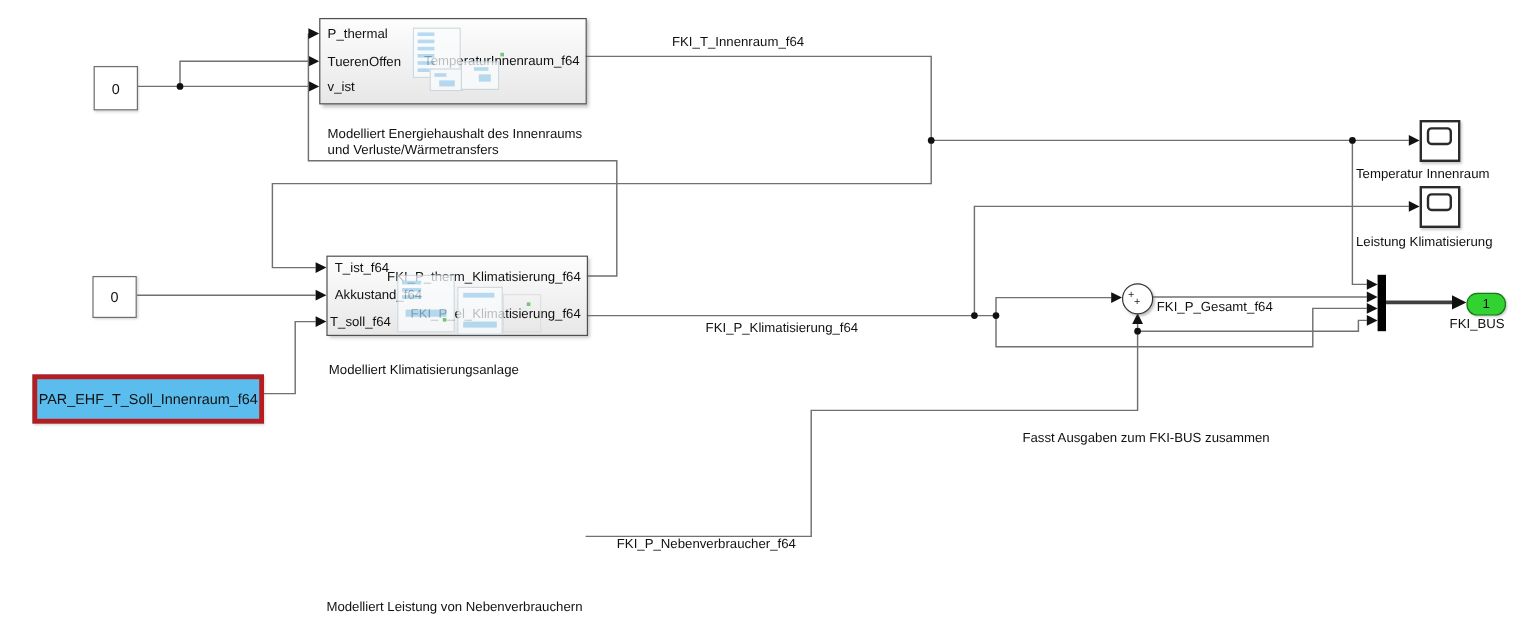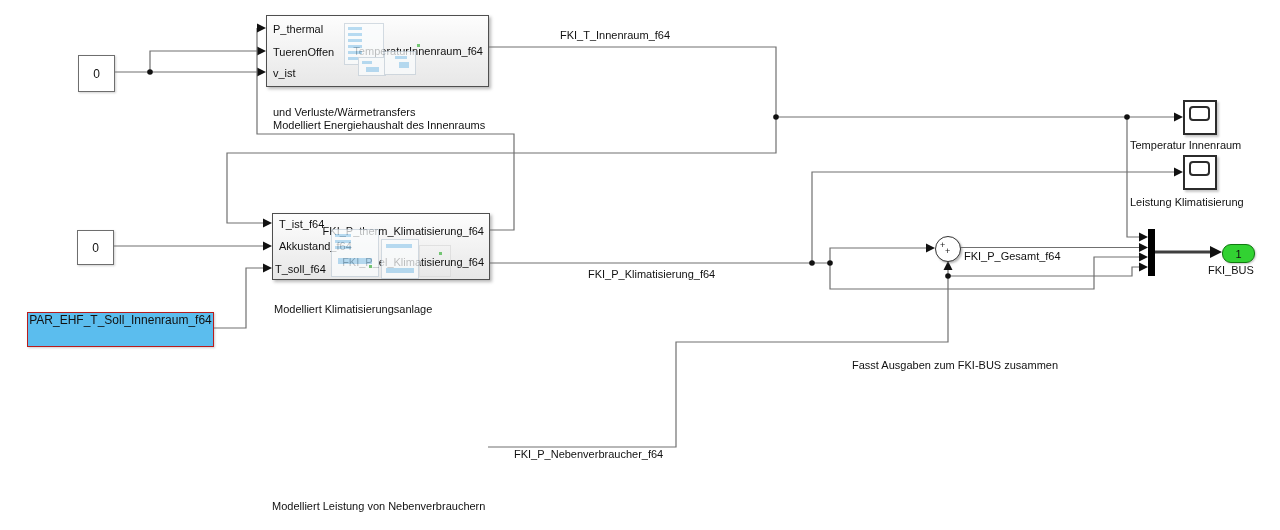--- a/index.html
+++ b/index.html
@@ -7,22 +7,22 @@
           font-family:"Liberation Sans","DejaVu Sans",sans-serif;color:#111;}
   svg.wires{position:absolute;left:0;top:0;width:1280px;height:530px;}
   svg.wires polyline{fill:none;stroke:#707070;stroke-width:1.2;}
   svg.wires polygon{fill:#111;stroke:none;}
   svg.wires circle{fill:#111;}
   .subsys{position:absolute;background:linear-gradient(180deg,#fdfdfd 0%,#f0f0f0 60%,#e7e7e7 100%);
           border:1px solid #4f4f4f;box-shadow:2px 2px 3px rgba(100,100,100,.45);}
   .portlabel{position:absolute;font-size:11px;white-space:nowrap;}
   .const{position:absolute;background:#fff;border:1px solid #6e6e6e;box-shadow:1px 1px 2px rgba(120,120,120,.35);
          display:flex;align-items:center;justify-content:center;font-size:12px;}
-  .parblock{position:absolute;left:27px;top:312px;width:185px;height:33px;background:#5BBDEE;border:1px solid #b91c1c;
-            display:flex;justify-content:center;font-size:12px;box-shadow:1px 1px 2px rgba(120,120,120,.35);}
+  .parblock{position:absolute;left:27px;top:312px;width:185px;height:33px;background:#5BBDEE;border:4px solid #b91c1c;
+            display:flex;align-items:center;justify-content:center;font-size:12px;box-shadow:1px 1px 2px rgba(120,120,120,.35);}
   .scope{position:absolute;width:30px;height:31px;background:#fff;border:2px solid #2b2b2b;
          box-shadow:1.5px 1.5px 2px rgba(120,120,120,.4);}
   .scope .screen{position:absolute;left:4px;top:4px;width:17px;height:11px;border:2px solid #2b2b2b;border-radius:4px;background:#fff;}
   .sumblk{position:absolute;left:935px;top:236px;width:24px;height:24px;border:1.4px solid #333;border-radius:50%;
           background:#fff;box-shadow:1.5px 1.5px 2px rgba(110,110,110,.45);}
   .sumblk .s1{position:absolute;left:4px;top:3px;font-size:9px;color:#222;}
   .sumblk .s2{position:absolute;left:9px;top:9px;font-size:9px;color:#222;}
   .busbar{position:absolute;left:1148px;top:229px;width:7px;height:47px;background:#000;}
   .outport{position:absolute;left:1222px;top:244px;width:31px;height:17px;background:#32D232;
            border:1px solid #117a11;border-radius:9px;display:flex;align-items:center;justify-content:center;font-size:11px;
@@ -135,22 +135,22 @@
         <div class="tbar" style="left:7px;top:9px;width:13px;height:5px;"></div>
       </div>
       <div class="twin" style="left:117px;top:35px;width:30px;height:22px;">
         <div class="tbar" style="left:10px;top:4px;width:12px;height:3px;"></div>
         <div class="tbar" style="left:14px;top:10px;width:10px;height:6px;"></div>
       </div>
       <div class="tgreen" style="left:150px;top:28px;"></div>
     </div>
   </div>
   <div class="caption" style="left:273px;top:106px;">
+    <div>Modelliert Energiehaushalt des Innenraums</div>
     <div>und Verluste/Wärmetransfers</div>
-    <div>Modelliert Energiehaushalt des Innenraums</div>
   </div>
 
   <div class="subsys" style="left:272px;top:213px;width:216px;height:65px;">
     <span class="portlabel" style="left:6px;top:4px;">T_ist_f64</span>
     <span class="portlabel" style="left:6px;top:26px;">Akkustand_f64</span>
     <span class="portlabel" style="left:2px;top:49px;">T_soll_f64</span>
     <span class="portlabel rt" style="top:11px;">FKI_P_therm_Klimatisierung_f64</span>
     <span class="portlabel rt" style="top:42px;">FKI_P_el_Klimatisierung_f64</span>
     <div class="thumb">
       <div class="twin" style="left:58px;top:15px;width:46px;height:46px;">

